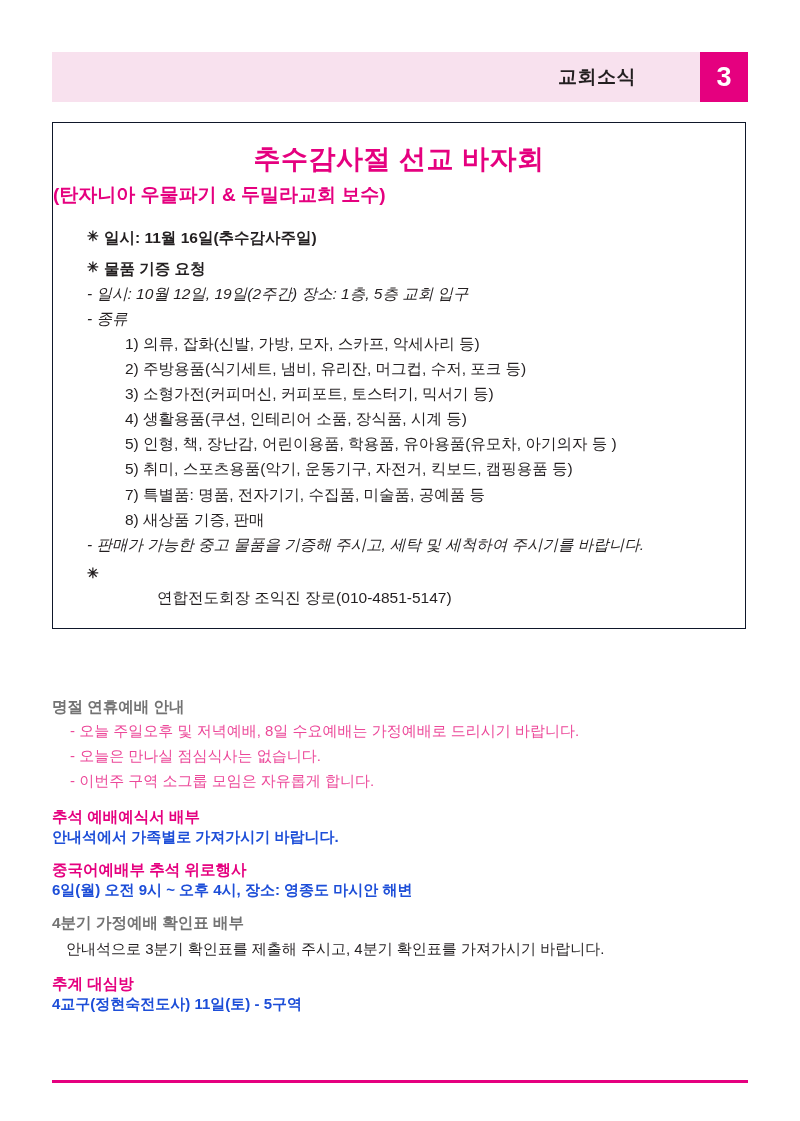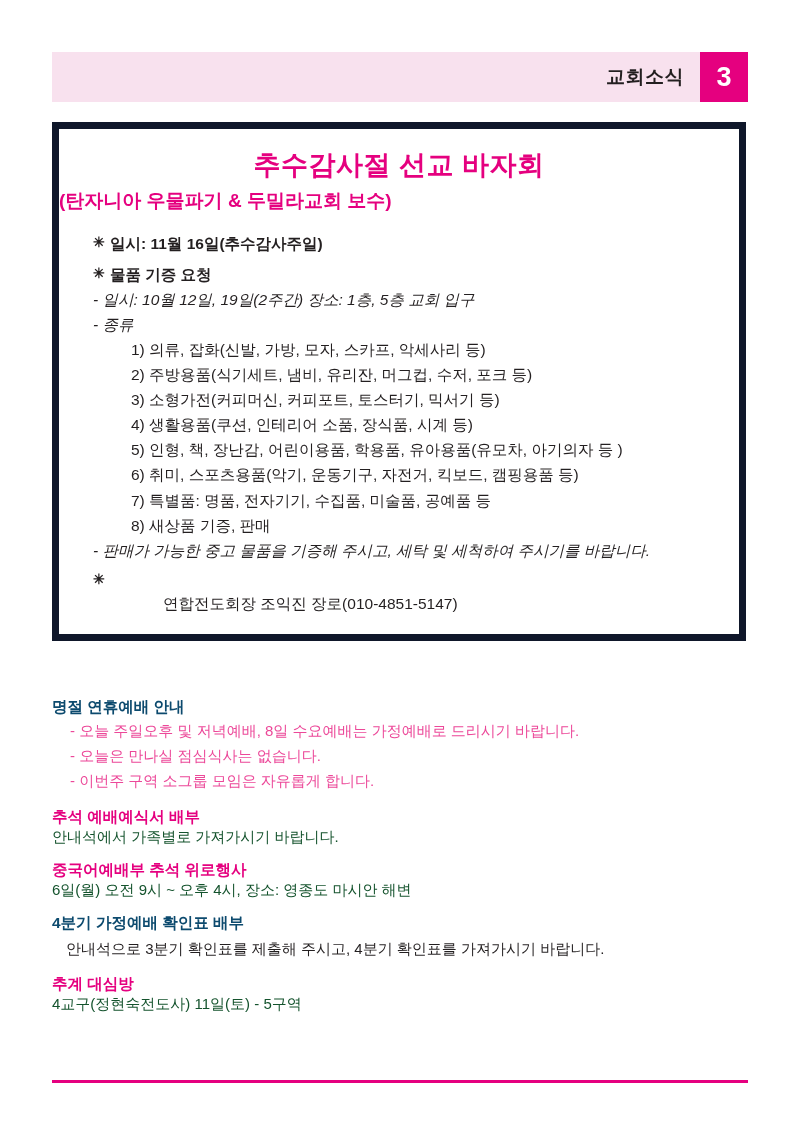--- a/index.html
+++ b/index.html
@@ -20,20 +20,21 @@
   .header {
     position: absolute;
     left: 52px;
     top: 52px;
     width: 696px;
     height: 50px;
     background: #f8e1ee;
     display: flex;
     align-items: center;
     justify-content: flex-end;
+    gap: 48px;
   }
   .header-title {
     font-size: 19px;
     font-weight: bold;
     color: #231f20;
     letter-spacing: 0.5px;
     margin-right: 16px;
   }
   .header-page {
     width: 48px;
@@ -46,21 +47,21 @@
     align-items: center;
     justify-content: center;
   }
 
   
   .bazaar-box {
     position: absolute;
     left: 52px;
     top: 122px;
     width: 694px;
-    border: 7px solid #0f172a;
+    border: 1px solid #0f172a;
     background: #ffffff;
     box-sizing: border-box;
     padding: 20px 0 18px 0;
   }
   .bazaar-title {
     text-align: center;
     font-size: 27px;
     font-weight: bold;
     color: #e5007f;
     letter-spacing: 0.5px;
@@ -112,33 +113,34 @@
   
   .notices {
     position: absolute;
     left: 52px;
     top: 697px;
     width: 700px;
     font-size: 15px;
   }
   .notice-block { margin-bottom: 13px; }
   .notice-head {
-    color: #0c4a6e;
+    color: #737373;
     font-weight: bold;
     font-size: 15.5px;
   }
   .notice-head-inline {
     color: #e5007f;
     font-weight: bold;
     font-size: 15.5px;
     margin-right: 8px;
   }
   .notice-inline-text {
     font-size: 15px;
-    color: #14532d;
+    color: #1d4ed8;
+    font-weight: bold;
   }
   .notice-line {
     margin-left: 18px;
     line-height: 1.68;
     color: #ec4899;
   }
   .notice-body {
     margin-left: 14px;
     line-height: 1.68;
     color: #231f20;
@@ -187,21 +189,21 @@
     </div>
 
     <div class="sub-line">- 일시: 10월 12일, 19일(2주간)    장소: 1층, 5층 교회 입구</div>
     <div class="sub-line">- 종류</div>
 
     <div class="num-line">1) 의류, 잡화(신발, 가방, 모자, 스카프, 악세사리 등)</div>
     <div class="num-line">2) 주방용품(식기세트, 냄비, 유리잔, 머그컵, 수저, 포크 등)</div>
     <div class="num-line">3) 소형가전(커피머신, 커피포트, 토스터기, 믹서기 등)</div>
     <div class="num-line">4) 생활용품(쿠션, 인테리어 소품, 장식품, 시계 등)</div>
     <div class="num-line">5) 인형, 책, 장난감, 어린이용품, 학용품, 유아용품(유모차, 아기의자 등 )</div>
-    <div class="num-line">6) 취미, 스포츠용품(악기, 운동기구, 자전거, 킥보드, 캠핑용품 등)</div>
+    <div class="num-line">5) 취미, 스포츠용품(악기, 운동기구, 자전거, 킥보드, 캠핑용품 등)</div>
     <div class="num-line">7) 특별품: 명품, 전자기기, 수집품, 미술품, 공예품 등</div>
     <div class="num-line">8) 새상품 기증, 판매</div>
 
     <div class="sub-line">- 판매가 가능한 중고 물품을 기증해 주시고, 세탁 및 세척하여 주시기를 바랍니다.</div>
 
     <div class="gap-sm"></div>
 
     <div class="ast-line">
       <span class="ast">✳</span>
     </div>

